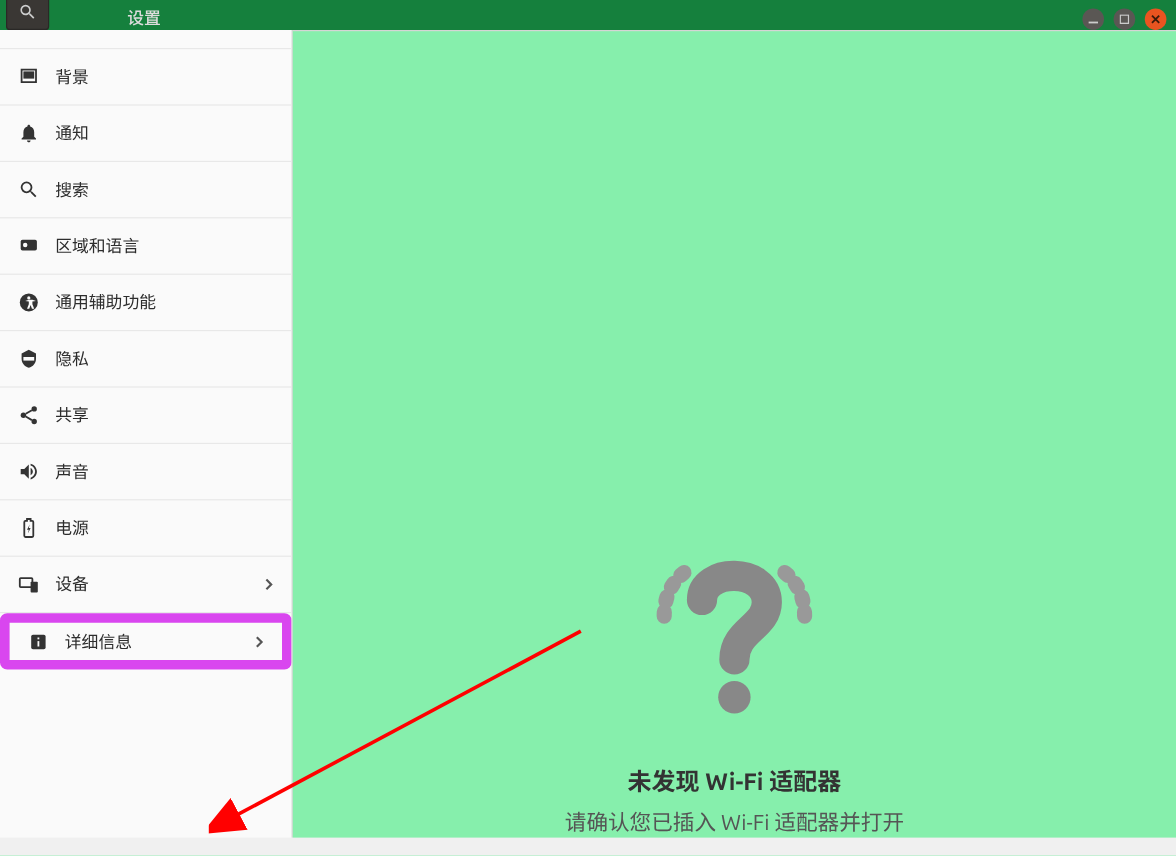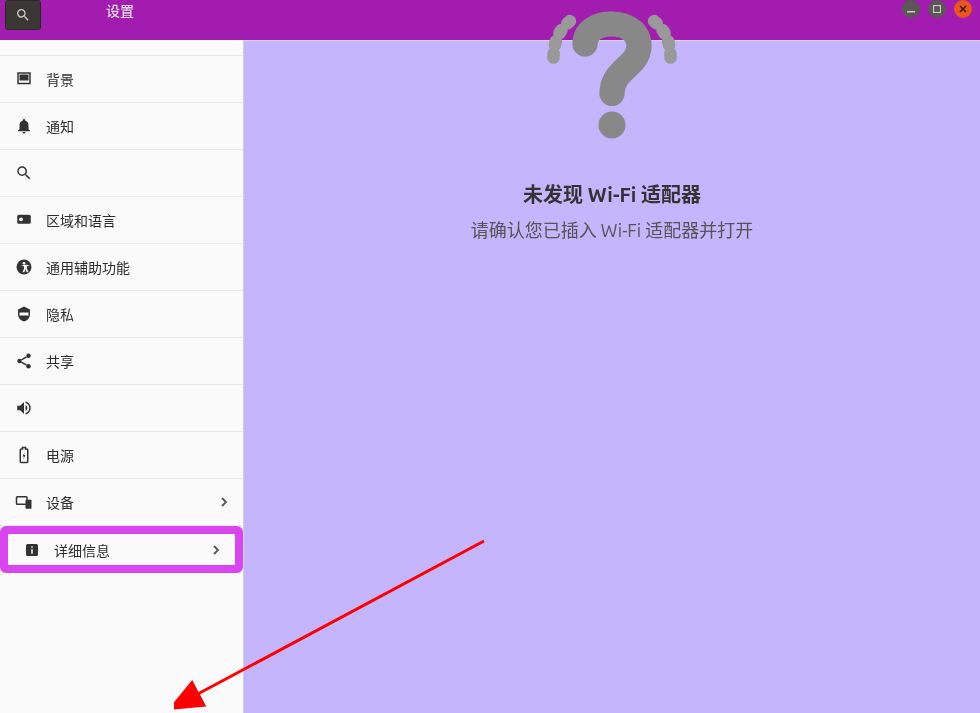--- a/index.html
+++ b/index.html
@@ -4,24 +4,24 @@
   <style>
     * { margin: 0; padding: 0; box-sizing: border-box; }
     body {
       font-family: "Ubuntu", "Noto Sans CJK SC", "Microsoft YaHei", sans-serif;
       width: 980px;
       height: 713px;
       background: #f0f0f0;
       overflow: hidden;
     }
     .titlebar {
-      height: 40px;
-      background: #a21caf;
-      display: flex;
-      align-items: flex-start;
+      height: 25px;
+      background: #15803d;
+      display: flex;
+      align-items: flex-end;
       position: relative;
       color: #e0e0e0;
     }
     .search-button {
       width: 36px;
       height: 30px;
       margin-left: 5px;
       background: #3a3734;
       border: 1px solid #2a2826;
       border-radius: 3px;
@@ -106,25 +106,25 @@
       align-items: center;
       justify-content: center;
     }
     .chevron svg { width: 10px; height: 10px; fill: #555; stroke: #555; }
     .highlight-box {
       border: 8px solid #d946ef;
       border-radius: 6px;
     }
     .content-area {
       flex: 1;
-      background: #c4b5fd;
+      background: #86efac;
       display: flex;
       flex-direction: column;
       align-items: center;
-      justify-content: flex-start;
+      justify-content: flex-end;
       position: relative;
       border-top: 1px solid #d5d5d5;
     }
     .big-question {
       display: flex;
       flex-direction: column;
       align-items: center;
       margin-top: -60px;
     }
     .big-question svg { width: 180px; height: 180px; }
@@ -196,20 +196,21 @@
       </span>
       <span class="sidebar-label">通知</span>
     </div>
 
     <div class="sidebar-item">
       <span class="sidebar-icon">
         <svg viewBox="0 0 24 24">
             <path d="M15.5 14h-.79l-.28-.27A6.471 6.471 0 0 0 16 9.5 6.5 6.5 0 1 0 9.5 16c1.61 0 3.09-.59 4.23-1.57l.27.28v.79l5 4.99L20.49 19l-4.99-5zm-6 0C7.01 14 5 11.99 5 9.5S7.01 5 9.5 5 14 7.01 14 9.5 11.99 14 9.5 14z"></path>
           </svg>
       </span>
+      <span class="sidebar-label">搜索</span>
     </div>
 
     <div class="sidebar-item">
       <span class="sidebar-icon">
         <svg viewBox="0 0 24 24">
             <rect x="3" y="5" width="18" height="12" rx="2" fill="#333"></rect>
             <circle cx="8" cy="11" r="2.5" fill="#fafafa"></circle>
           </svg>
       </span>
       <span class="sidebar-label">区域和语言</span>
@@ -248,20 +249,21 @@
       </span>
       <span class="sidebar-label">共享</span>
     </div>
 
     <div class="sidebar-item">
       <span class="sidebar-icon">
         <svg viewBox="0 0 24 24">
             <path d="M3 9v6h4l5 5V4L7 9H3zm13.5 3c0-1.77-1.02-3.29-2.5-4.03v8.05c1.48-.73 2.5-2.25 2.5-4.02zM14 3.23v2.06c2.89.86 5 3.54 5 6.71s-2.11 5.85-5 6.71v2.06c4.01-.91 7-4.49 7-8.77s-2.99-7.86-7-8.77z"></path>
           </svg>
       </span>
+      <span class="sidebar-label">声音</span>
     </div>
 
     <div class="sidebar-item">
       <span class="sidebar-icon">
         <svg viewBox="0 0 24 24">
             <path d="M15.67 4H14V2h-4v2H8.33C7.6 4 7 4.6 7 5.33v15.33C7 21.4 7.6 22 8.33 22h7.33c.74 0 1.34-.6 1.34-1.33V5.33C17 4.6 16.4 4 15.67 4z" fill="none" stroke="#333" stroke-width="2"></path>
             <path d="M11 18 l3-6 h-2 l1-4 -3 6 h2z" fill="#333"></path>
           </svg>
       </span>
       <span class="sidebar-label">电源</span>

